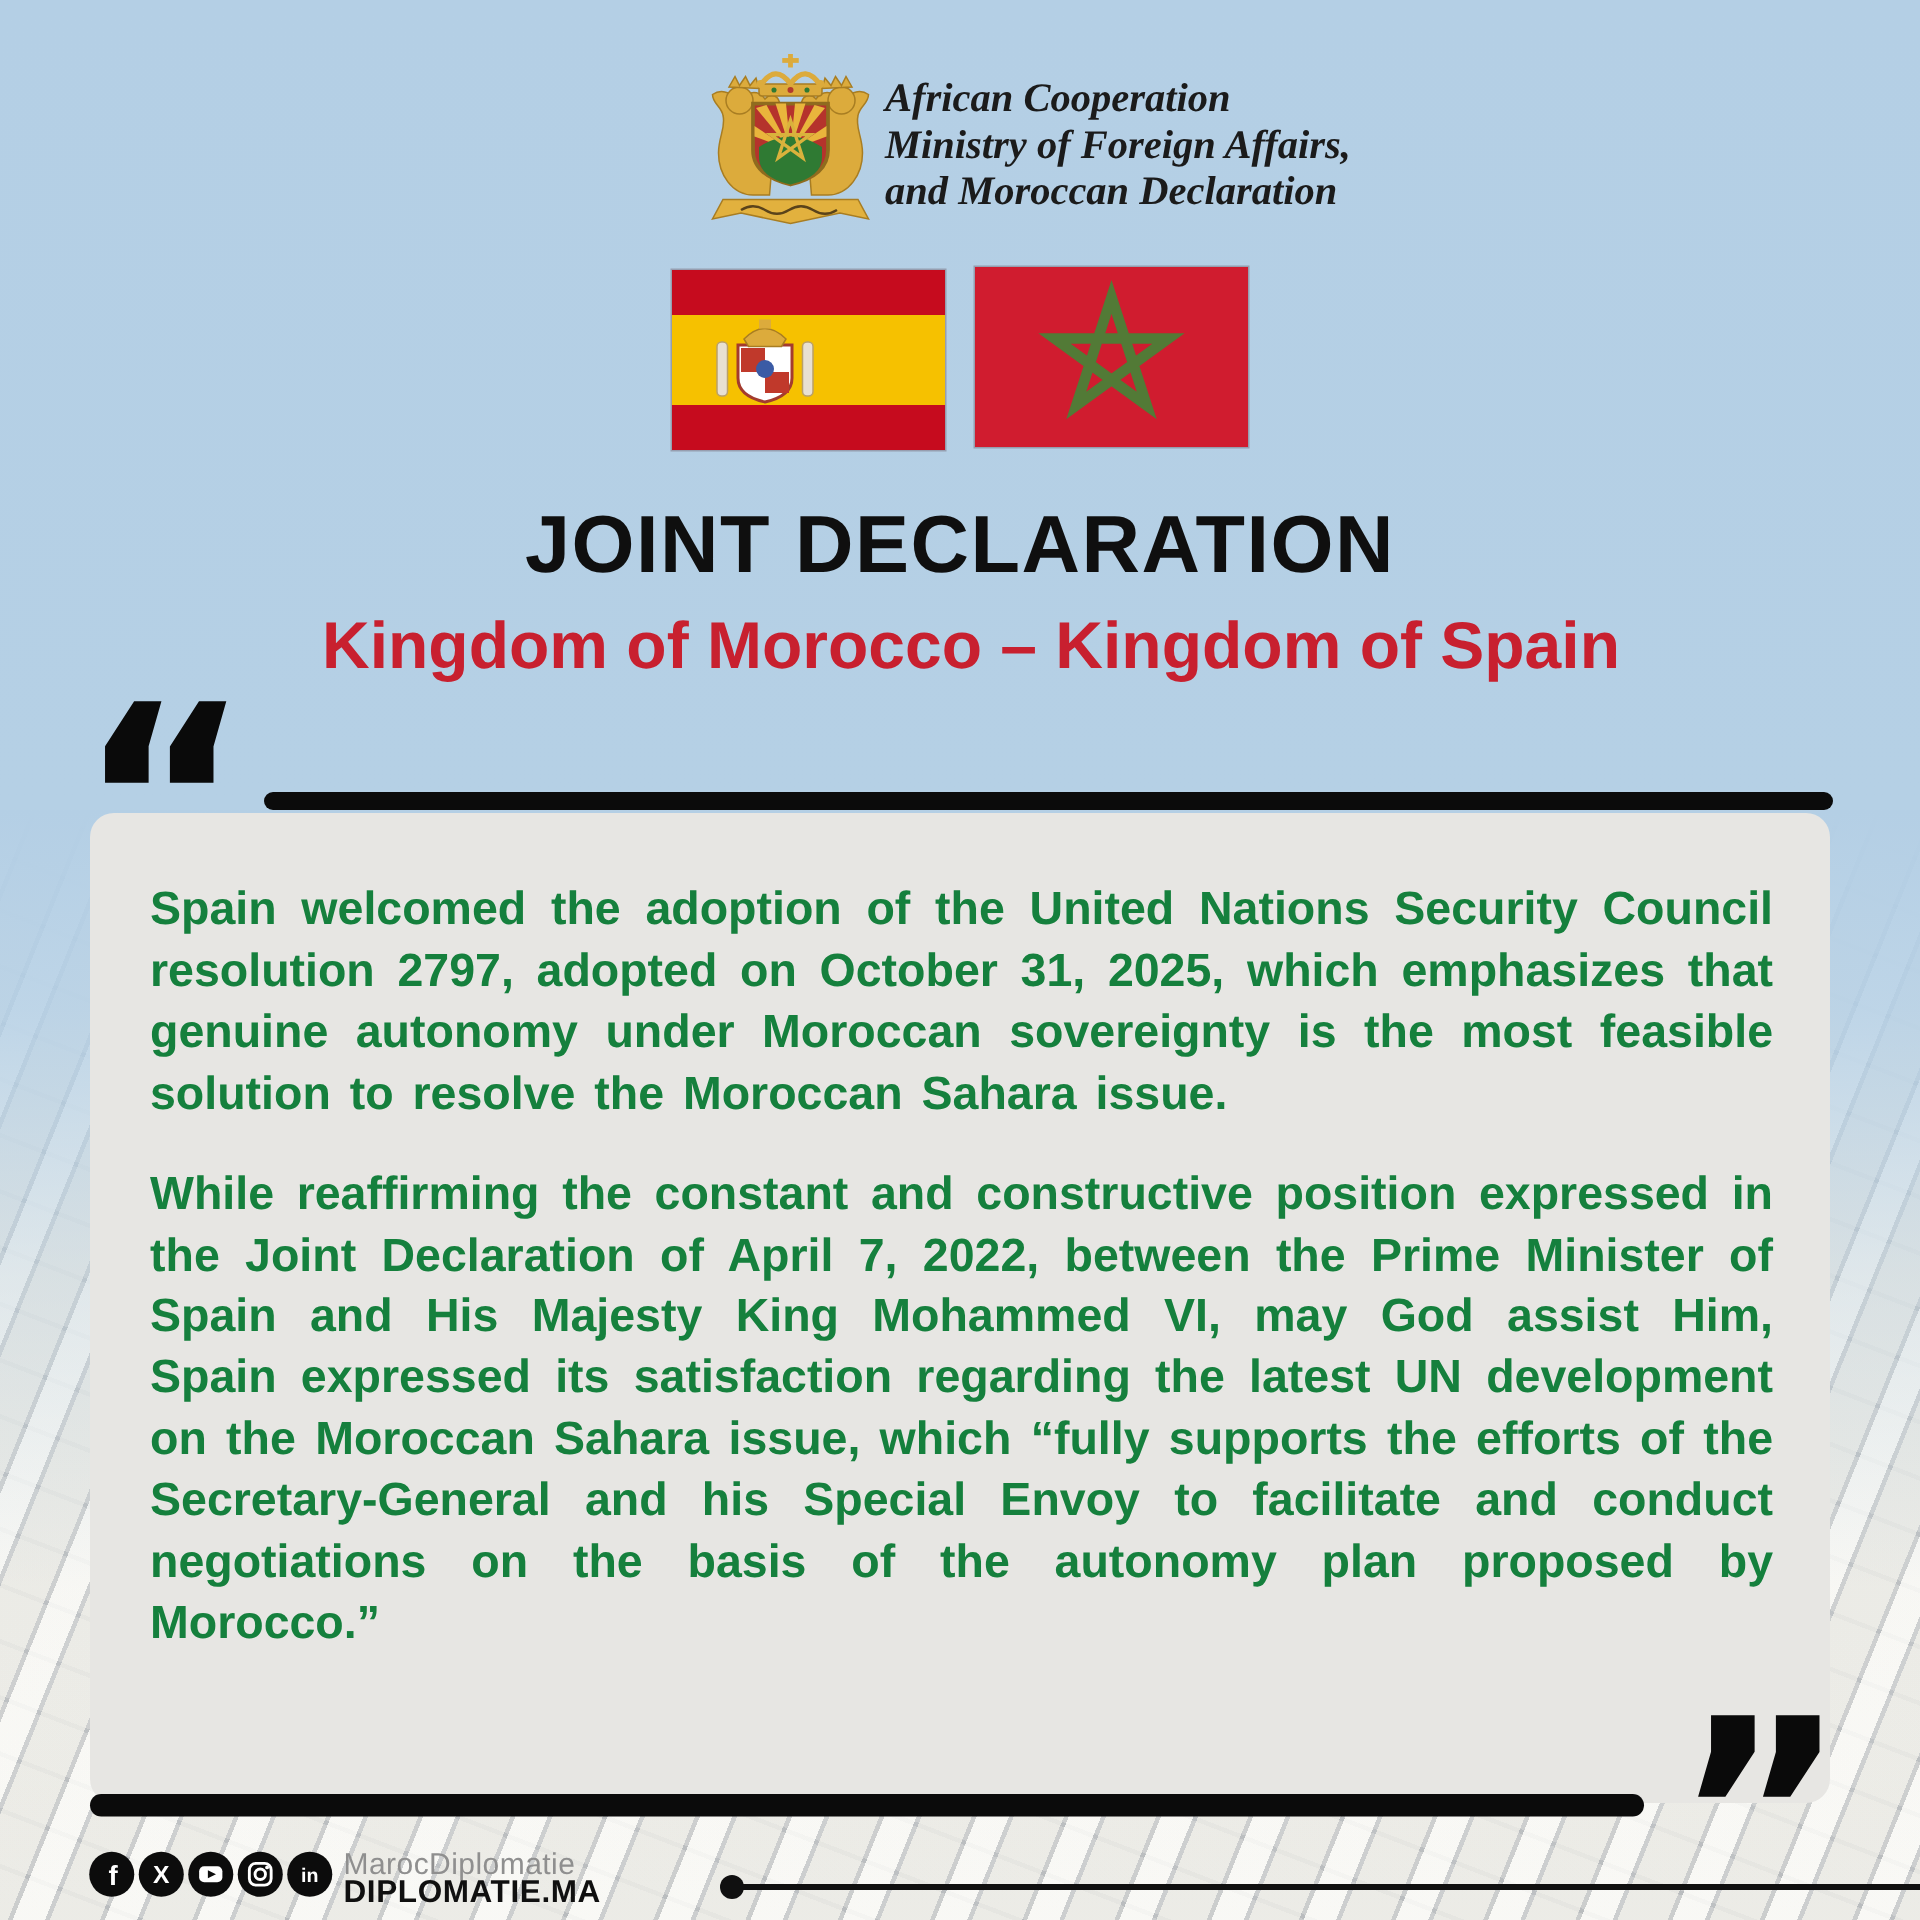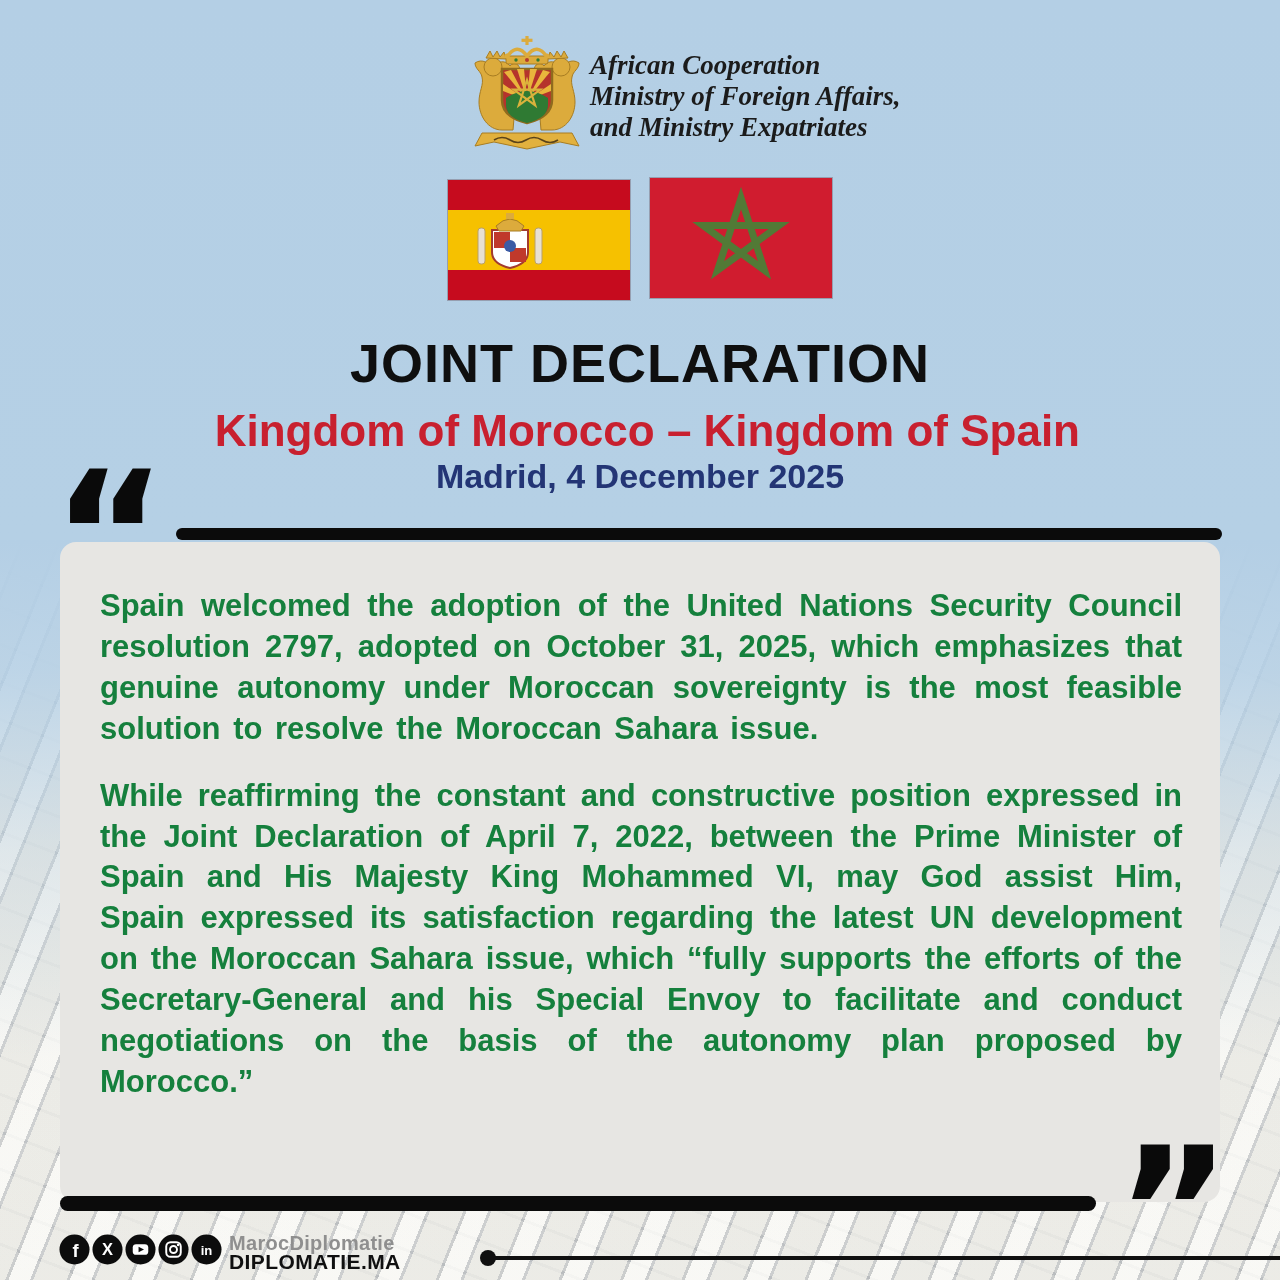--- a/index.html
+++ b/index.html
@@ -47,21 +47,21 @@
     background:#e7e6e3; border-radius:16px;
     padding:44px 38px 0 40px; box-sizing:border-box;
   }
   .panel p{
     margin:0 0 26px 0; font-size:31px; font-weight:700; line-height:1.32;
     color:#15803d; text-align:justify; word-spacing:4px;
   }
   .rule-bottom{left:60px; top:1196px; width:1036px; height:15px; background:#0b0b0b; border-radius:9px;}
   .social{left:59px; top:1234px; display:flex; gap:2px;}
   .social svg{display:block;}
-  .handle{left:229px; top:1232px; font-size:20px; font-weight:700; color:#8f8f8f; letter-spacing:0.3px;}
+  .handle{left:229px; top:1232px; font-size:20px; font-weight:400; color:#8f8f8f; letter-spacing:0.3px;}
   .website{left:229px; top:1250px; font-size:21px; font-weight:800; color:#101010; letter-spacing:0.4px;}
   .footer-dot{left:480px; top:1250px; width:16px; height:16px; border-radius:50%; background:#101010;}
   .footer-line{left:490px; top:1256px; width:790px; height:4px; background:#101010;}
   .icon-text{font-family:"Liberation Sans", sans-serif; font-weight:bold; fill:#ffffff;}
 </style>
 </head>
 <body>
 
 <div class="page">
   <div class="bg-aerial"></div>
@@ -108,21 +108,21 @@
 
     <g>
       <path d="M16,97 L106,97 L113,110 L94,106 L61,113 L28,106 L9,110 Z" fill="#e2b13e" stroke="#a87d22"></path>
       <path d="M28,104 q8,-5 16,0 q8,5 16,0 q8,-5 16,0 q8,5 16,0" fill="none" stroke="#5a431a" stroke-width="1.6"></path>
     </g>
   </svg>
 
   <div class="abs ministry">
     <div>African Cooperation</div>
     <div>Ministry of Foreign Affairs,</div>
-    <div>and Ministry Expatriates</div>
+    <div>and Moroccan Declaration</div>
   </div>
 
   <svg class="abs flag" style="left:448px;top:180px" width="182" height="120" viewBox="0 0 182 120">
     <rect width="182" height="120" fill="#c60b1e"></rect>
     <rect y="30" width="182" height="60" fill="#f6c100"></rect>
     <g>
       <rect x="30" y="48" width="7" height="36" rx="3" fill="#e8e0d2" stroke="#b9a06a" stroke-width="1"></rect>
       <rect x="87" y="48" width="7" height="36" rx="3" fill="#e8e0d2" stroke="#b9a06a" stroke-width="1"></rect>
       <path d="M44,50 h36 v22 q0 12 -18 16 q-18,-4 -18,-16 z" fill="#ffffff" stroke="#a33b2e" stroke-width="2"></path>
       <rect x="46" y="52" width="16" height="16" fill="#c0392b"></rect>
@@ -133,21 +133,20 @@
     </g>
   </svg>
 
   <svg class="abs flag" style="left:650px;top:178px" width="182" height="120" viewBox="0 0 182 120">
     <rect width="182" height="120" fill="#d01c2f"></rect>
     <path d="M91,20 L67.5,92.4 L129,47.6 L53,47.6 L114.5,92.4 Z" fill="none" stroke="#527a36" stroke-width="7"></path>
   </svg>
 
   <div class="abs title">JOINT DECLARATION</div>
   <div class="abs subtitle">Kingdom of Morocco – Kingdom of Spain</div>
-  <div class="abs dateline">Madrid, 4 December 2025</div>
 
   <span class="abs quote-mark quote-open">“</span>
   <div class="abs rule-top"></div>
 
   <section class="abs panel">
     <p>Spain welcomed the adoption of the United Nations Security Council resolution 2797, adopted on October 31, 2025, which emphasizes that genuine autonomy under Moroccan sovereignty is the most feasible solution to resolve the Moroccan Sahara issue.</p>
     <p>While reaffirming the constant and constructive position expressed in the Joint Declaration of April 7, 2022, between the Prime Minister of Spain and His Majesty King Mohammed VI, may God assist Him, Spain expressed its satisfaction regarding the latest UN development on the Moroccan Sahara issue, which “fully supports the efforts of the Secretary-General and his Special Envoy to facilitate and conduct negotiations on the basis of the autonomy plan proposed by Morocco.”</p>
   </section>
 
   <div class="abs rule-bottom"></div>

